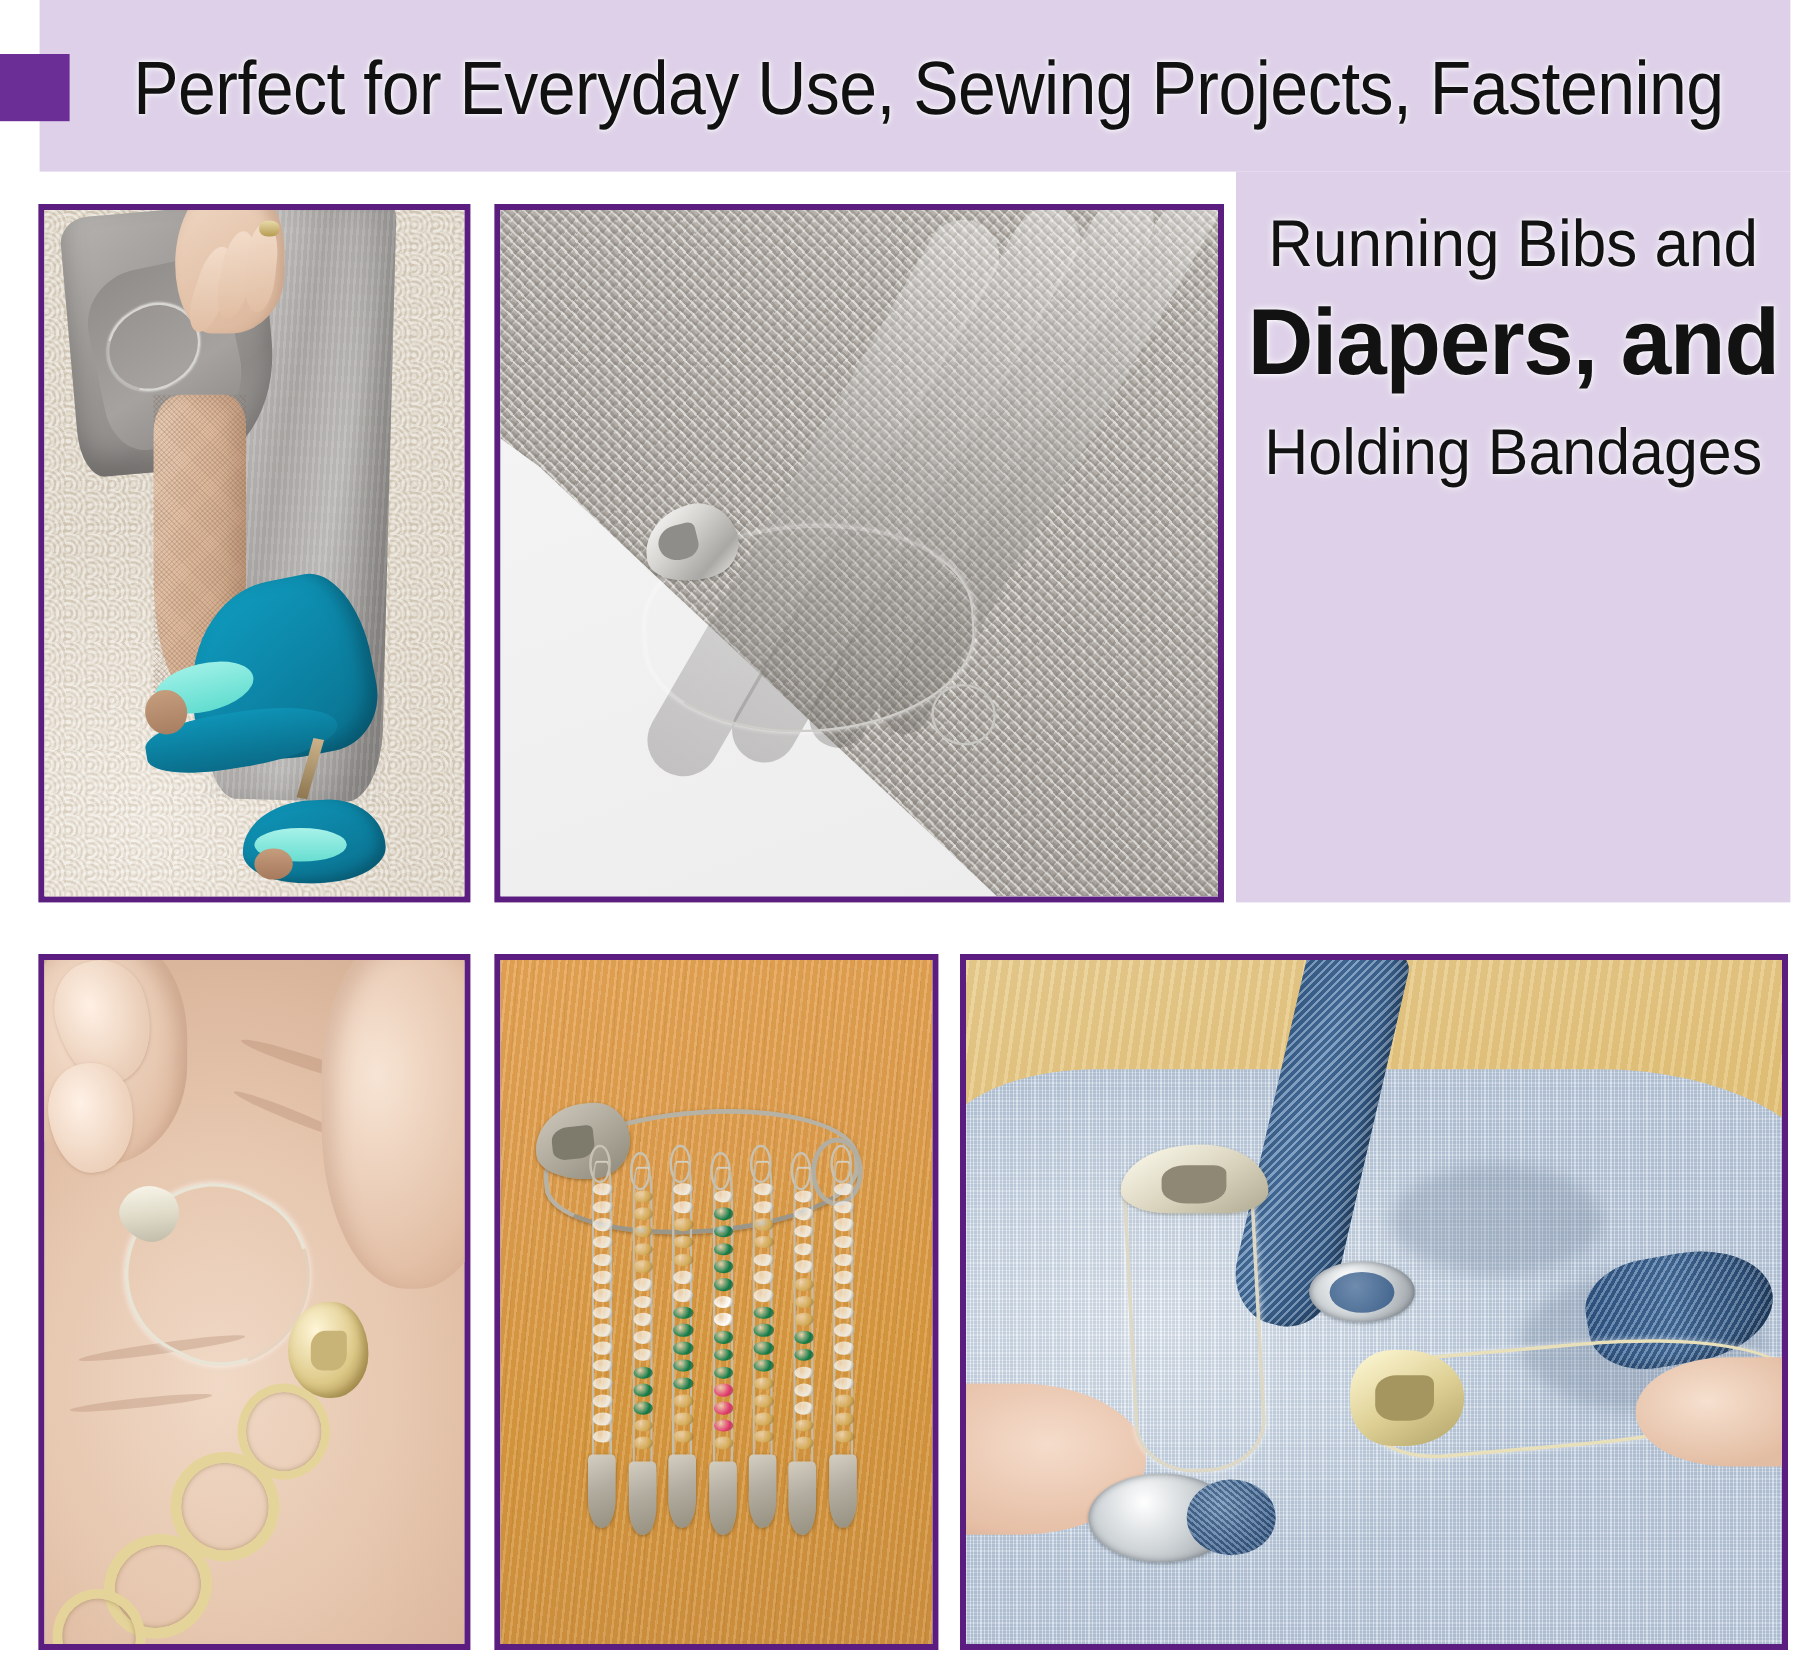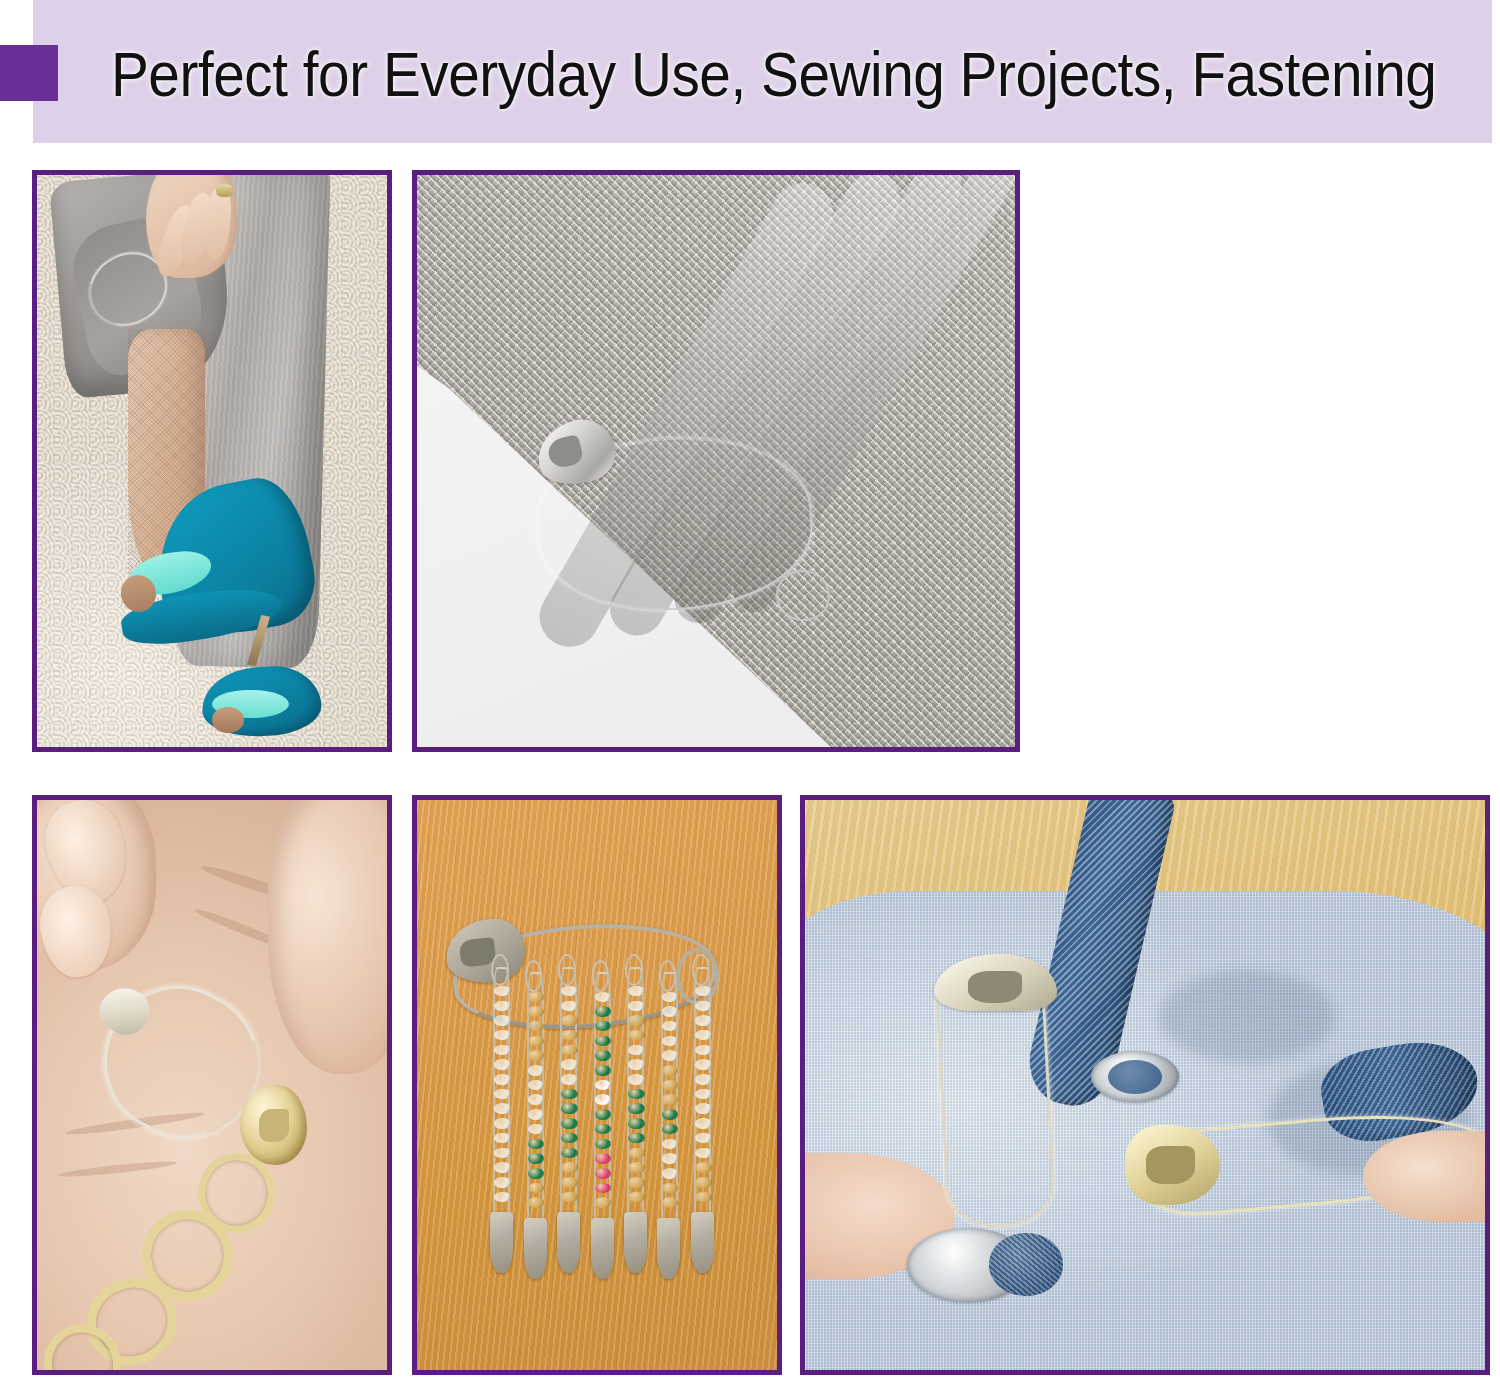--- a/index.html
+++ b/index.html
@@ -449,20 +449,25 @@
 </head>
 <body>
 
 <div class="canvas">
 
   <div class="band">
     <div class="headline">Perfect for Everyday Use, Sewing Projects, Fastening</div>
   </div>
   <div class="accent-square"></div>
 
+  <div class="side-panel">
+    <div class="side-line l1">Running Bibs and</div>
+    <div class="side-line l2">Diapers, and</div>
+    <div class="side-line l3">Holding Bandages</div>
+  </div>
 
   <div class="frame" id="p1">
     <div class="ph">
       <div class="p1-bg"></div>
       <div class="p1-carpet"></div>
       <div class="p1-pant"></div>
       <div class="p1-cuff"></div>
       <div class="p1-cuff2"></div>
       <div class="p1-pin"></div>
       <div class="p1-hand"></div>

